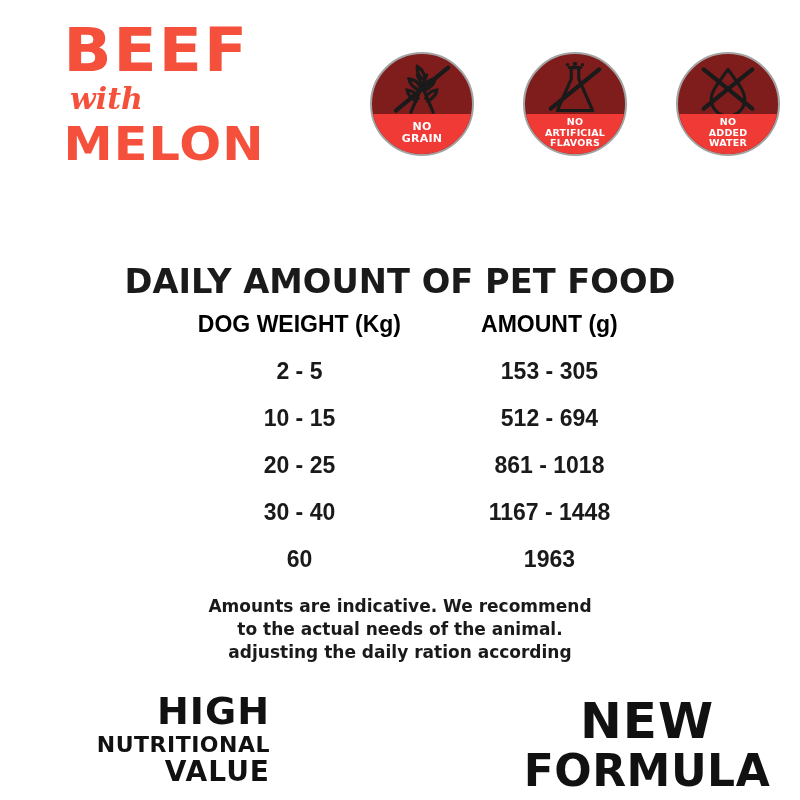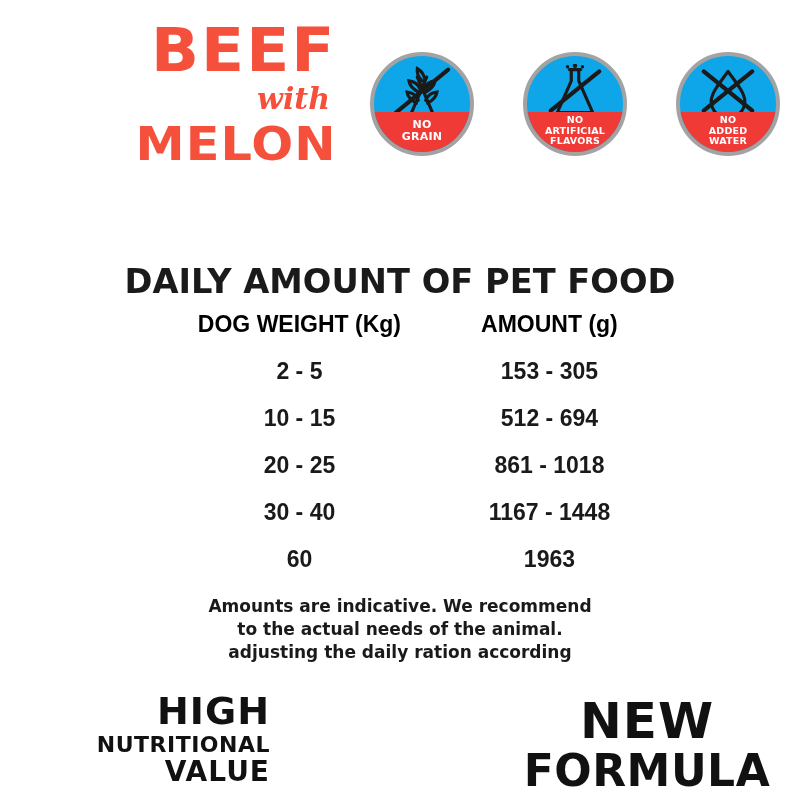--- a/index.html
+++ b/index.html
@@ -14,21 +14,21 @@
     overflow: hidden;
     position: relative;
   }
 
   
   #brand {
     position: absolute;
     left: 70px;
     top: 22px;
     width: 260px;
-    text-align: right;
+    text-align: left;
     color: #f4503c;
   }
   #brand .line1 {
     font-family: "DejaVu Sans", sans-serif;
     font-weight: bold;
     font-size: 60px;
     letter-spacing: 2px;
     line-height: 0.95;
     transform: scaleX(1.05);
   }
@@ -59,22 +59,22 @@
   }
   .badge {
     width: 104px;
     height: 104px;
     position: relative;
   }
   .badge .disc {
     position: absolute;
     inset: 0;
     border-radius: 50%;
-    background: #0ea5e9;
-    border: 4px solid #a3a3a3;
+    background: #7f1d1d;
+    border: 2px solid #a3a3a3;
     box-sizing: border-box;
     overflow: hidden;
   }
   .badge .art {
     position: absolute;
     left: 0;
     right: 0;
     top: 8px;
     height: 56px;
   }

